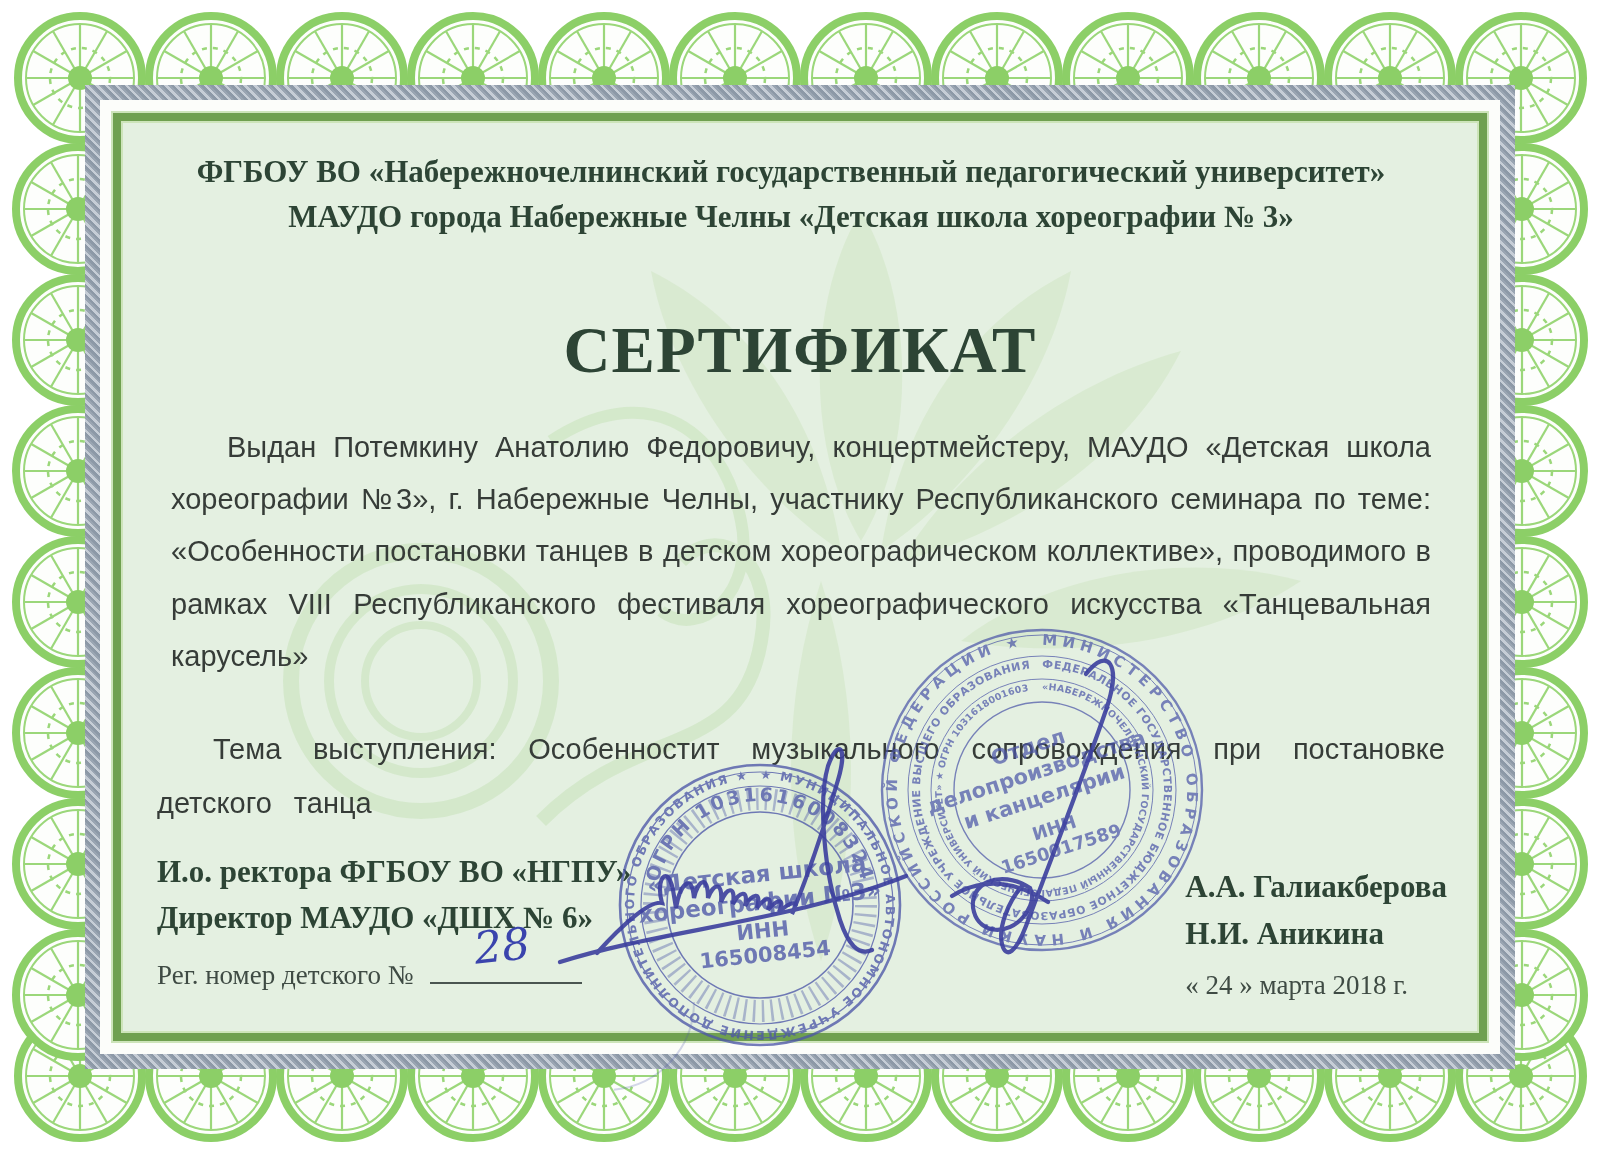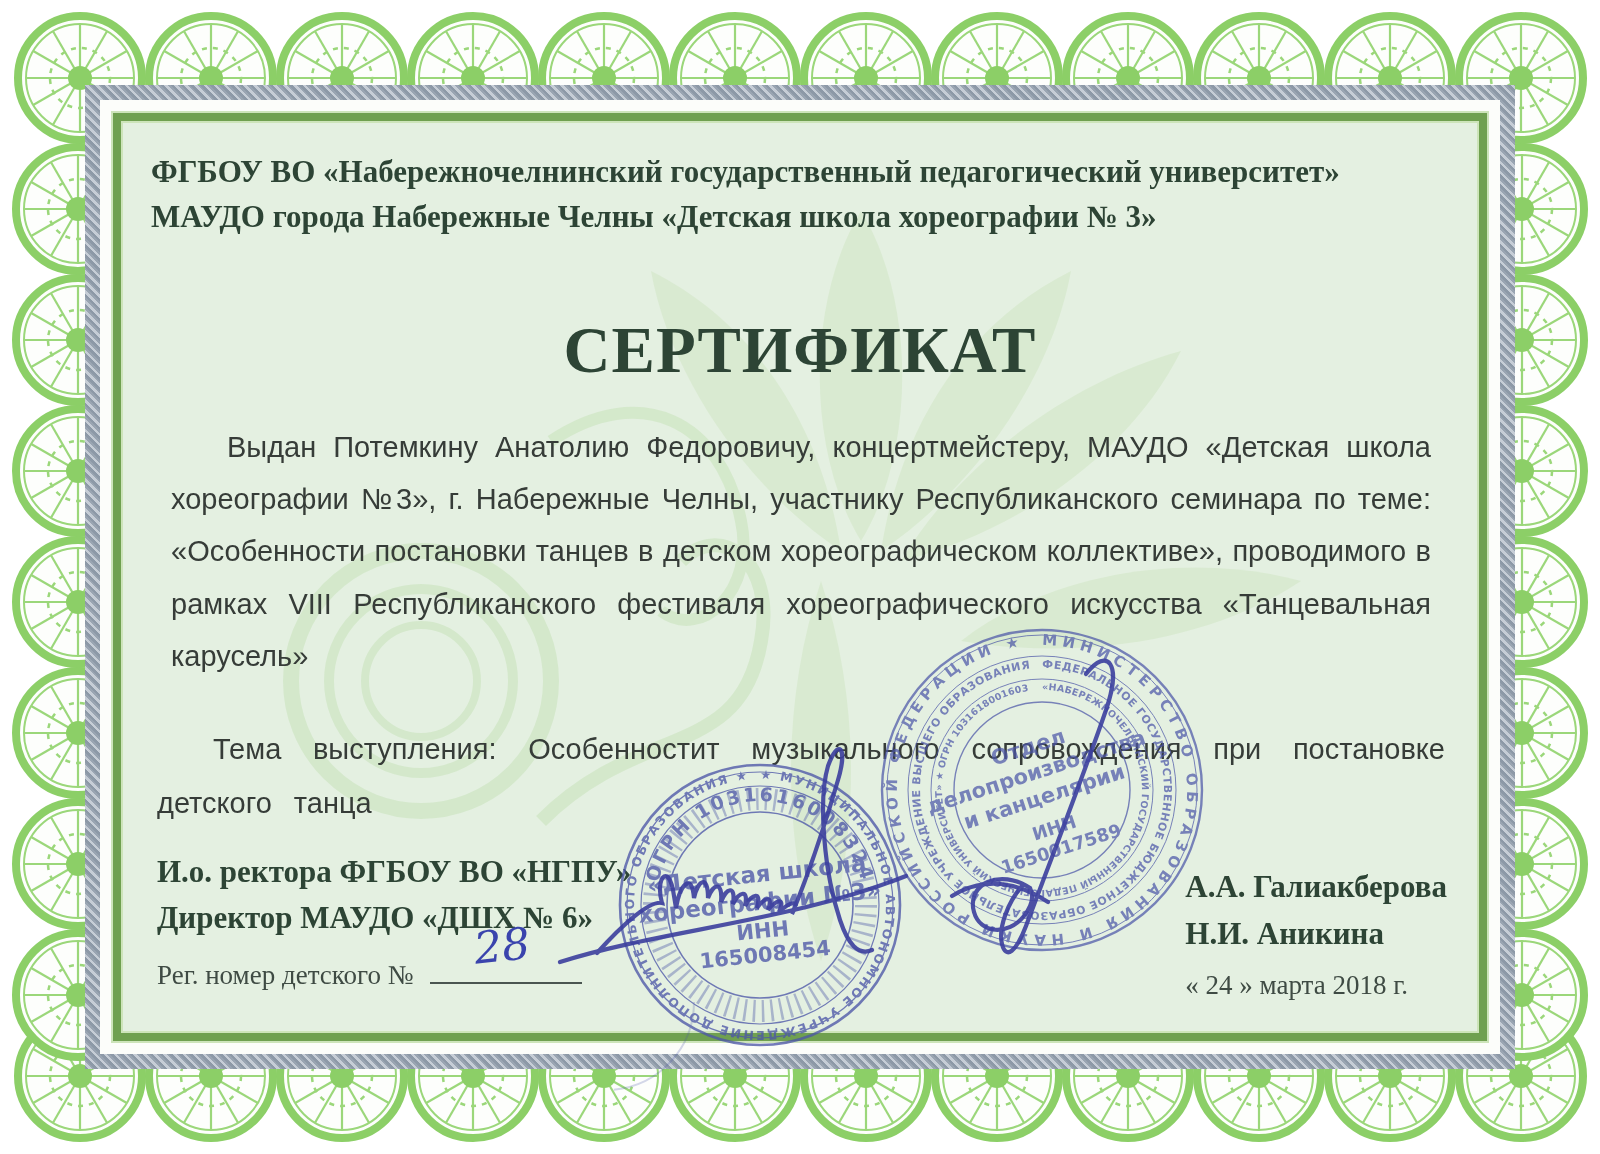--- a/index.html
+++ b/index.html
@@ -9,21 +9,21 @@
 
   
   .stripe-frame{position:absolute;inset:85px;
      background:repeating-linear-gradient(45deg,#8d99a7 0 2.5px,#c6cdd6 2.5px 5px,#9aa5b2 5px 7px);}
   .gap-frame{position:absolute;inset:100px;background:#fcfdfa;}
   .content{position:absolute;inset:113px;border:8px solid #6fa050;background:#e4f0e1;
      box-shadow:inset 0 0 0 2px #cde4ba, 0 0 0 2px #cde4ba;}
   .content-inner{position:absolute;inset:0;overflow:visible;}
 
   
-  .header{position:absolute;top:28px;left:30px;right:48px;text-align:left;
+  .header{position:absolute;top:28px;left:30px;right:48px;text-align:center;
      font-weight:bold;font-size:31px;line-height:1.46;color:#2d4435;}
   .title{position:absolute;top:192px;left:0;right:0;text-align:center;
      font-weight:bold;font-size:65px;letter-spacing:1px;color:#2d4435;}
   .body-par{position:absolute;top:286px;left:36px;right:34px;
      font-family:"Liberation Sans","DejaVu Sans",sans-serif;
      font-size:29px;line-height:1.8;color:#363c38;text-align:justify;text-indent:56px;margin:14px;}
   .form-line{position:absolute;top:548px;left:36px;right:34px;
      font-family:"Liberation Sans","DejaVu Sans",sans-serif;
      font-size:29px;color:#363c38;text-indent:56px;margin:0;}
   .topic-par{position:absolute;top:602px;left:36px;right:34px;

